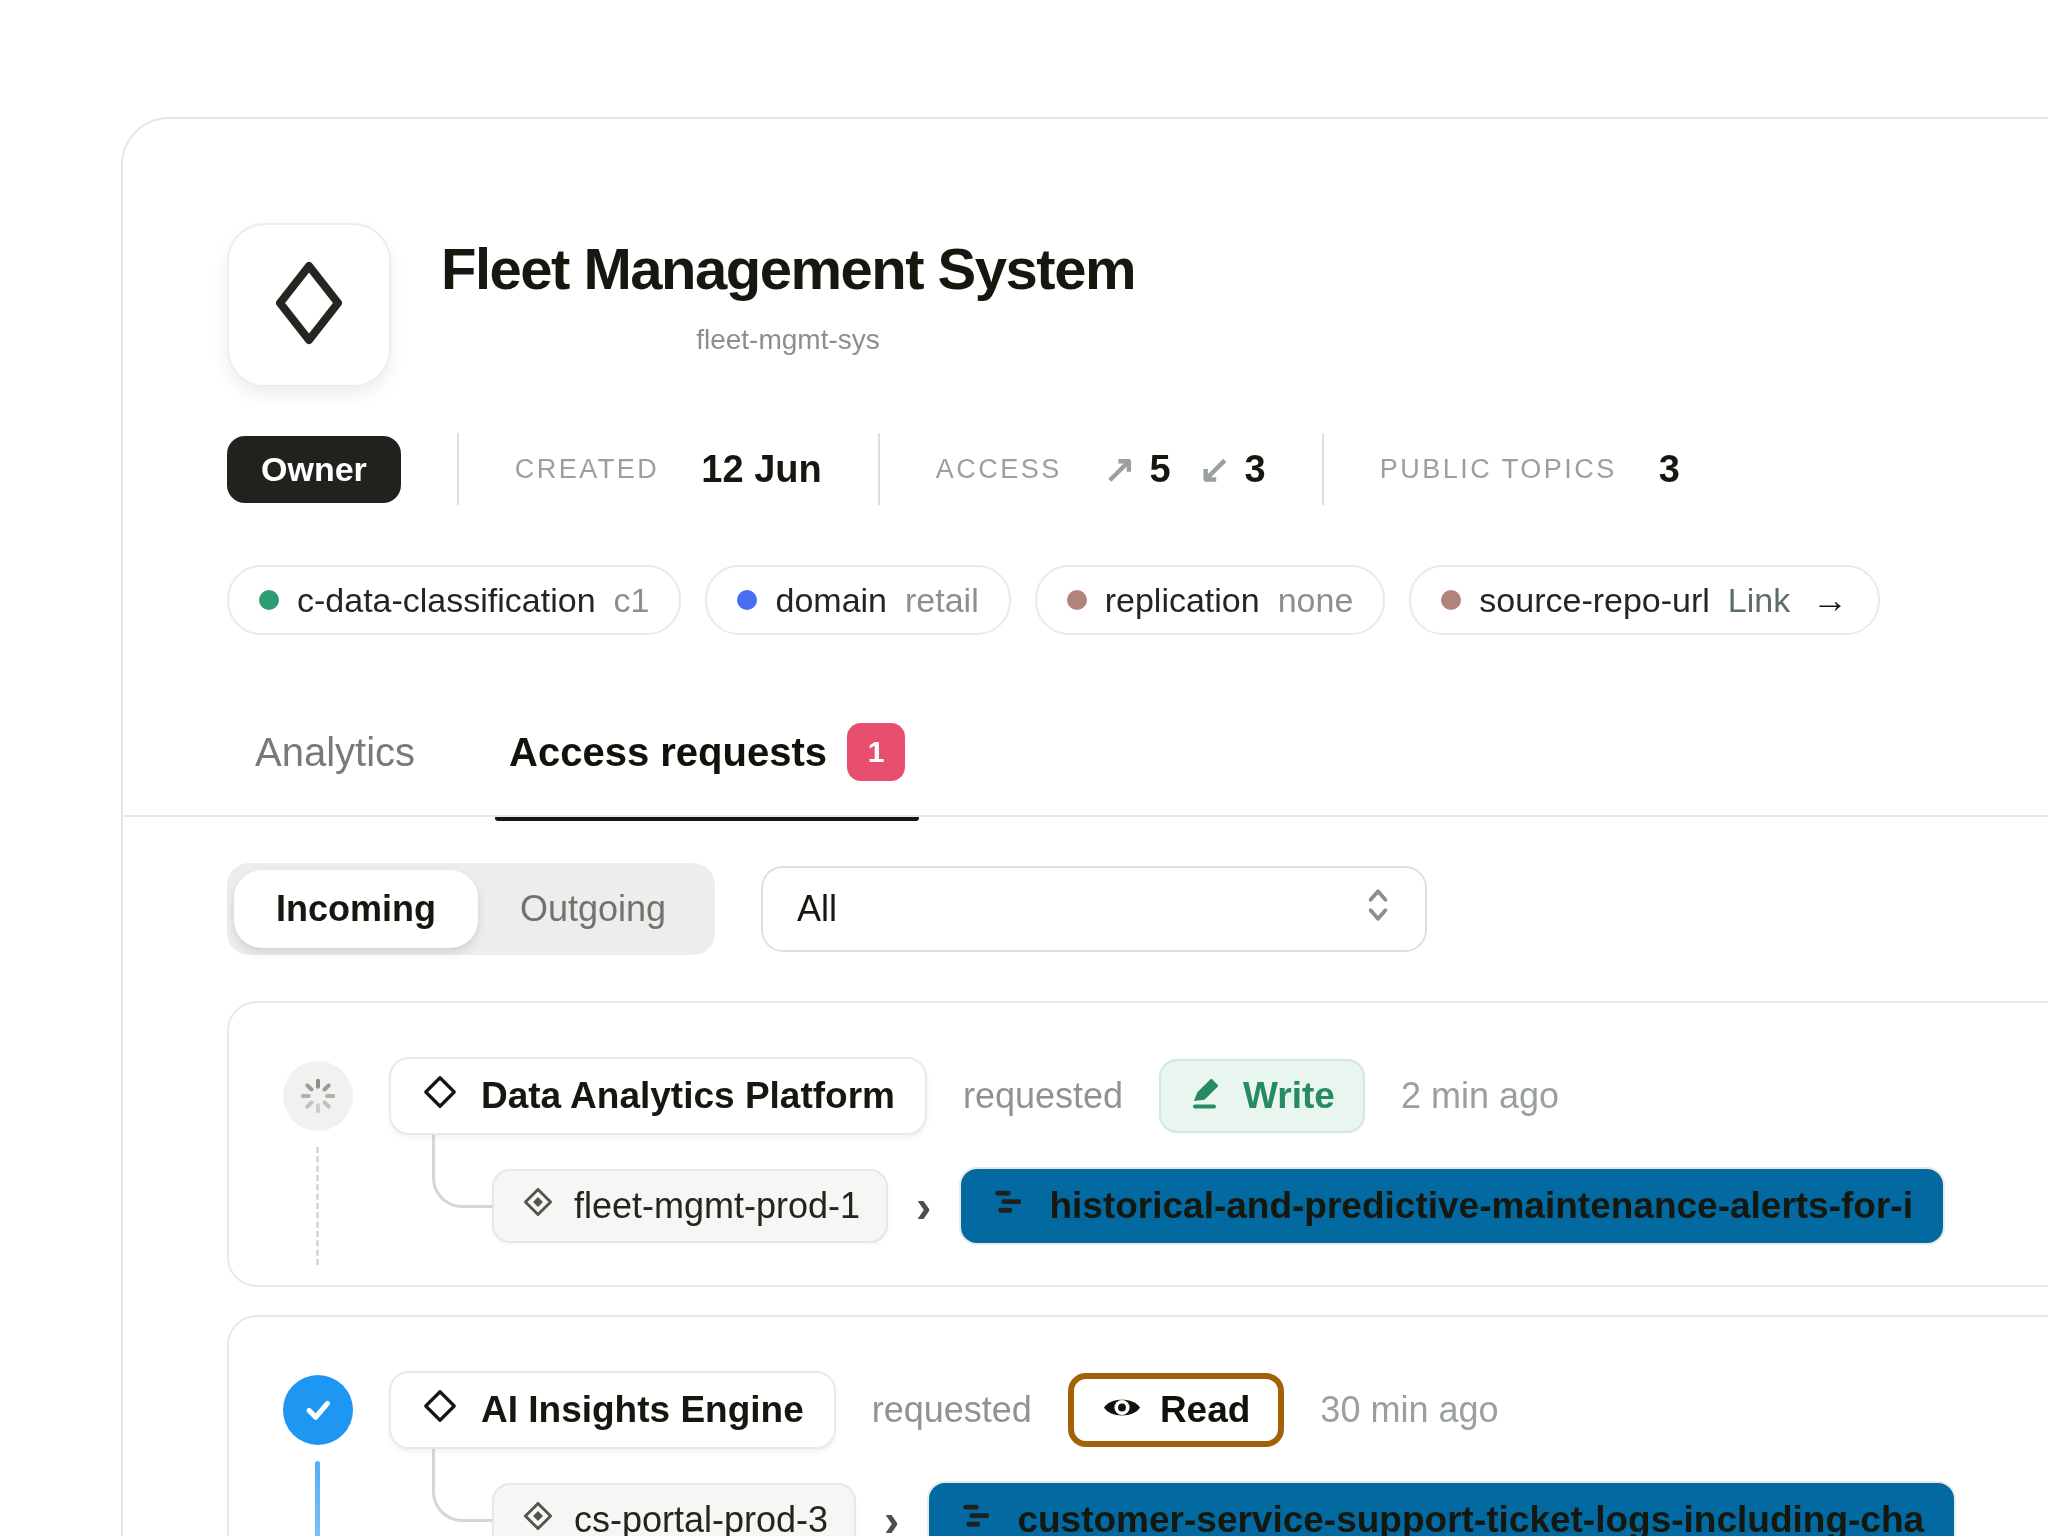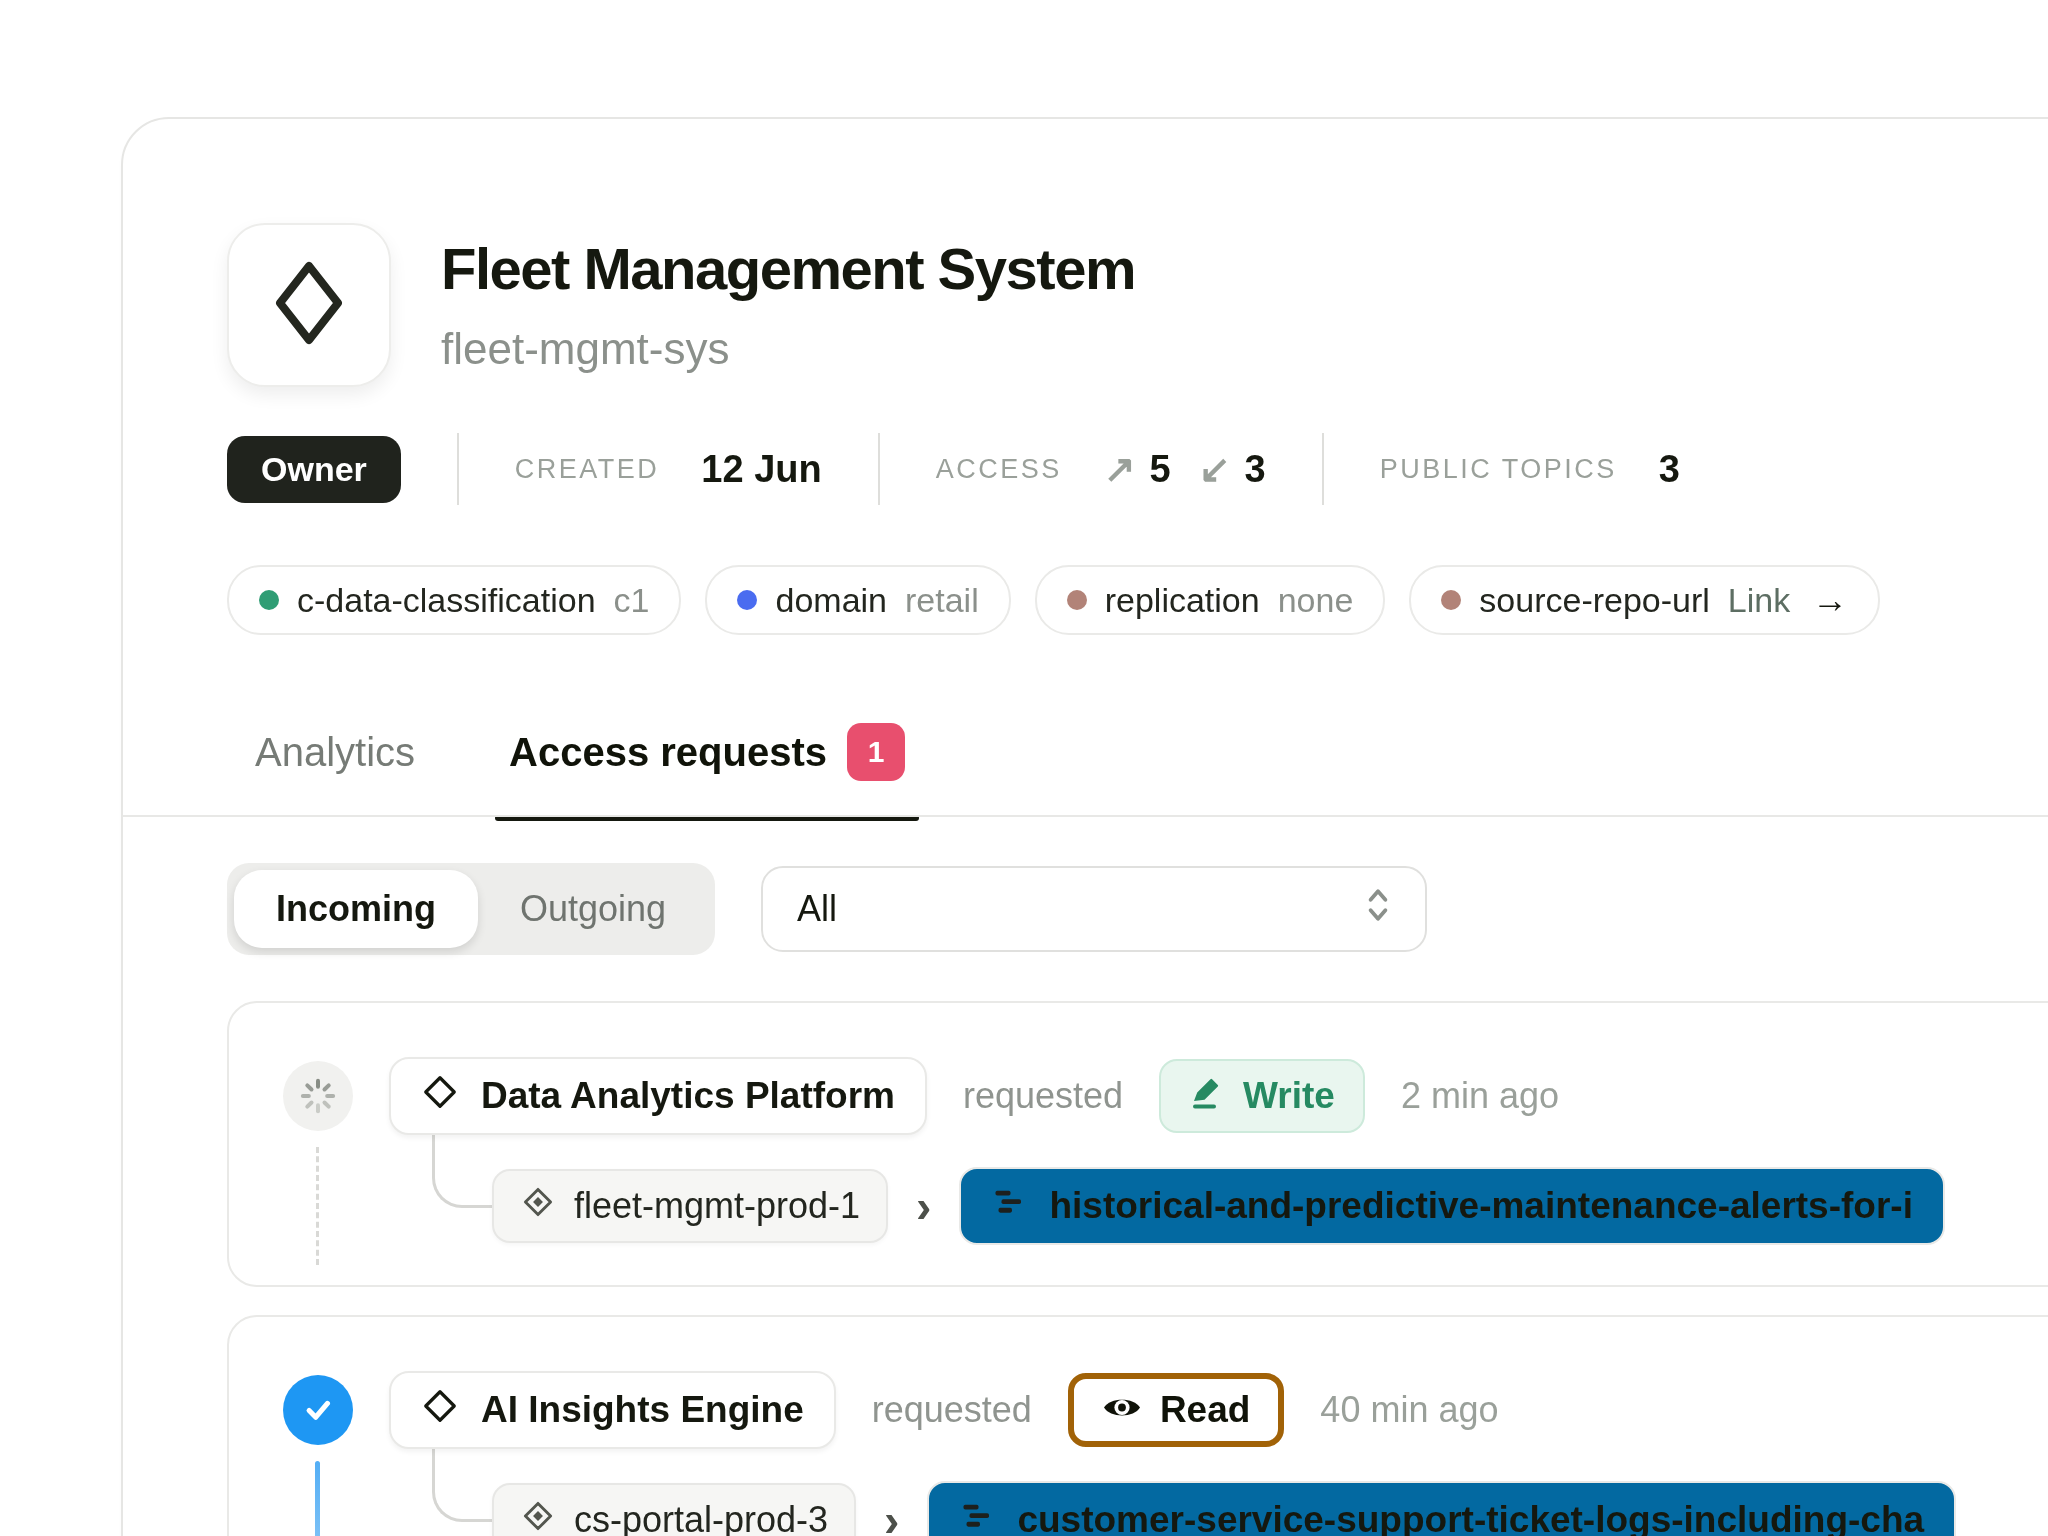--- a/index.html
+++ b/index.html
@@ -33,21 +33,21 @@
     border: 2px solid #ededeb;
     border-radius: 38px;
     box-shadow: 0 8px 18px rgba(0,0,0,0.07);
     display: flex; align-items: center; justify-content: center;
     flex: none;
   }
   .titles { padding-top: 12px; }
   .page-title {
     font-size: 58px; font-weight: 700; letter-spacing: -1.5px; color: #15180f;
   }
-  .page-slug { margin-top: 22px; font-size: 44px; color: #8b908b; }
+  .page-slug { margin-top: 22px; font-size: 28px; color: #8b908b; text-align: center; }
 
   .stats-row { margin-top: 46px; display: flex; align-items: center; }
   .owner-badge {
     background: #20231d; color: #ffffff;
     font-size: 34px; font-weight: 600;
     padding: 14px 34px; border-radius: 18px;
   }
   .v-divider { width: 2px; height: 72px; background: #dededb; margin: 0 56px; flex: none; }
   .stat { display: flex; align-items: center; gap: 42px; }
   .stat-label {
@@ -363,21 +363,21 @@
       <div class="perm-badge perm-read">
         <span>
           <svg width="40" height="29" viewBox="0 0 40 28">
             <path d="M2 14 C8 3.5 32 3.5 38 14 C32 24.5 8 24.5 2 14 Z" fill="#101309"></path>
             <circle cx="20" cy="14" r="7.6" fill="#ffffff"></circle>
             <circle cx="20" cy="14" r="3.9" fill="#101309"></circle>
           </svg>
         </span>
         <span>Read</span>
       </div>
-      <span class="time-text">40 min ago</span>
+      <span class="time-text">30 min ago</span>
     </div>
     <div class="req-row2">
       <div class="env-chip">
         <span>
           <svg width="36" height="36" viewBox="0 0 40 40" fill="none">
             <path d="M20 6 L34 20 L20 34 L6 20 Z" stroke="#53564e" stroke-width="3.2" stroke-linejoin="round"></path>
             <path d="M20 14.5 L25.5 20 L20 25.5 L14.5 20 Z" fill="#53564e"></path>
           </svg>
         </span>
         <span>cs-portal-prod-3</span>

